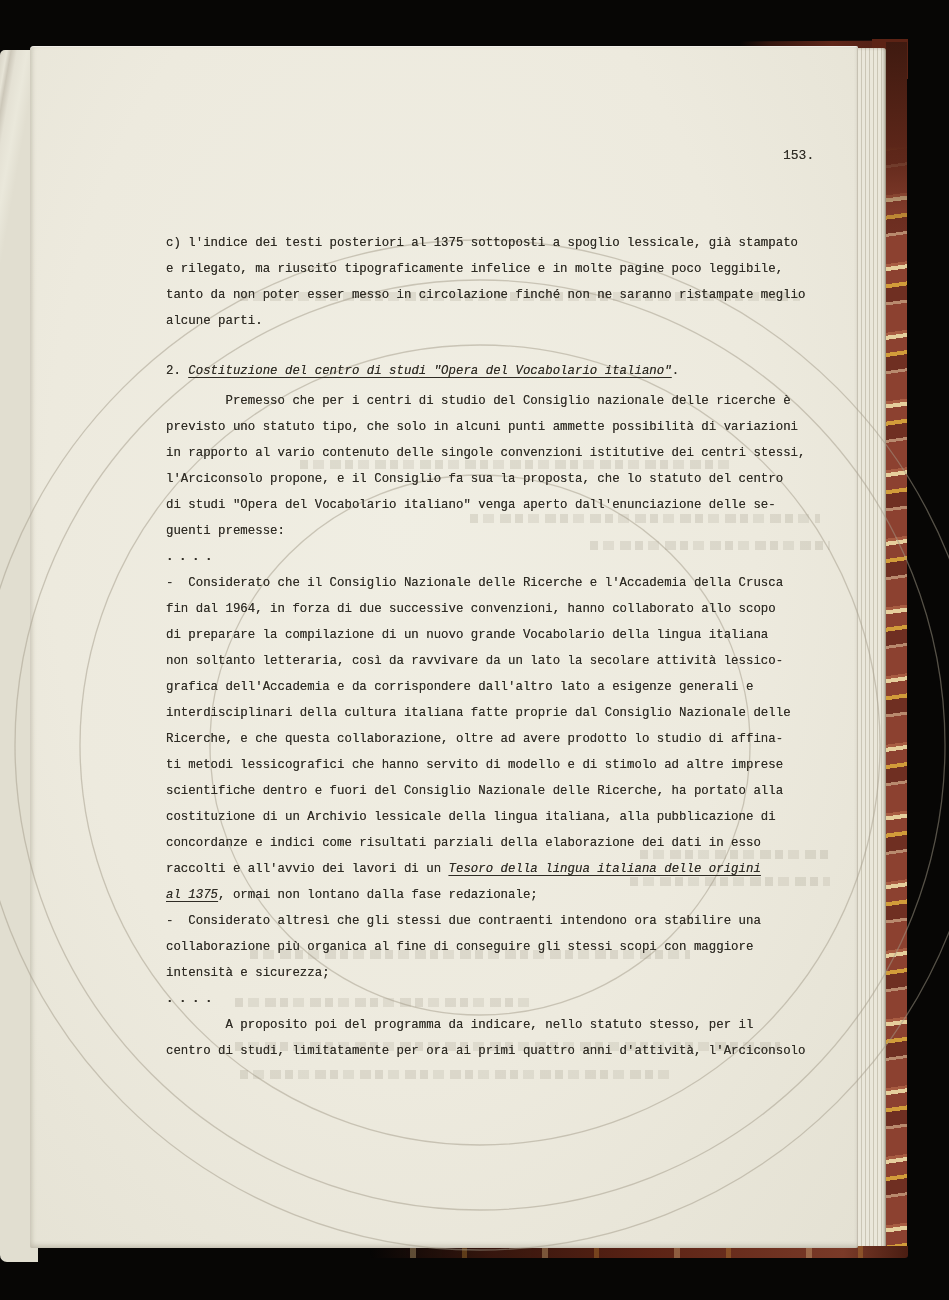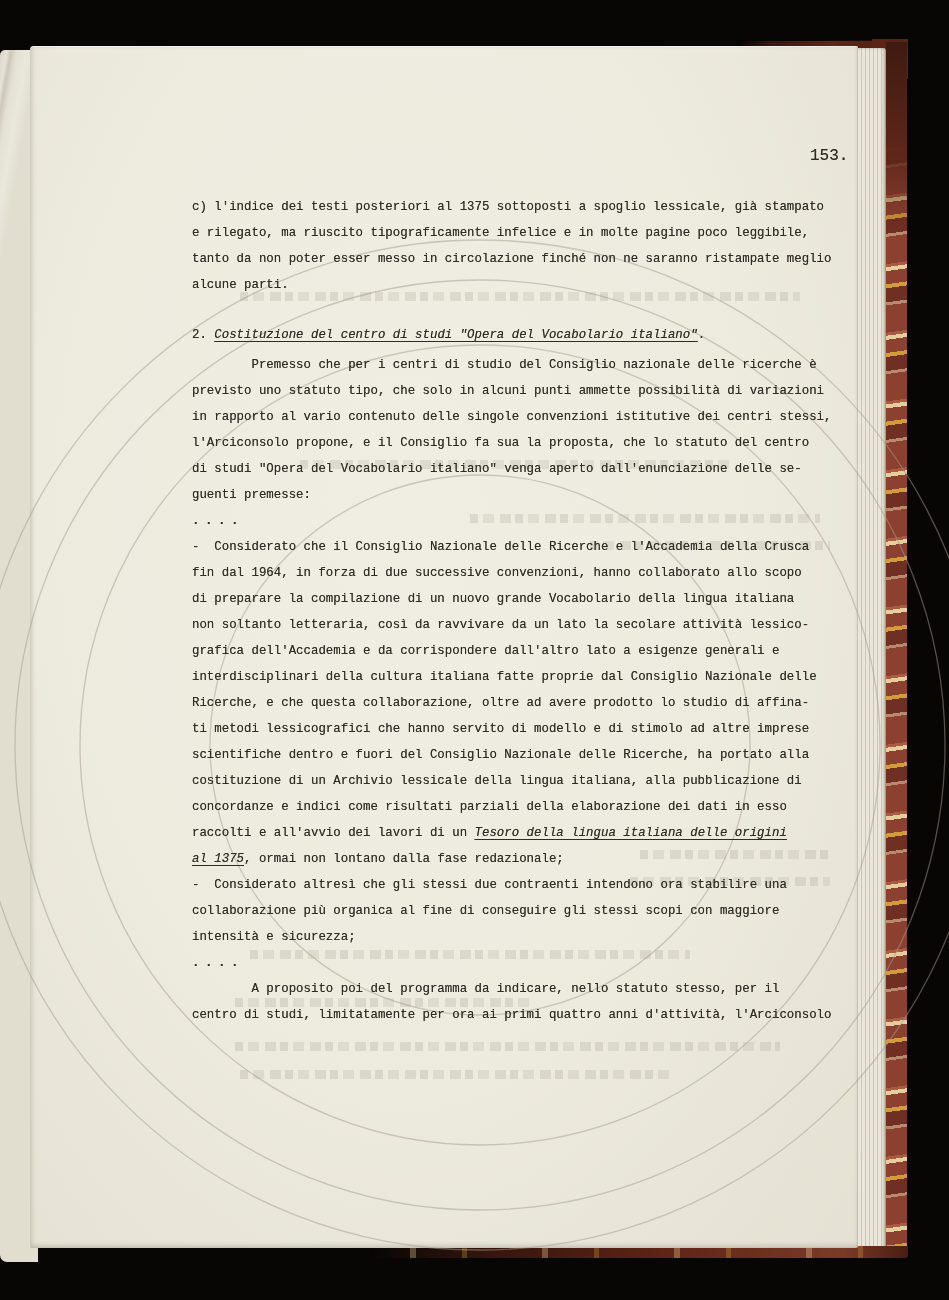--- a/index.html
+++ b/index.html
@@ -47,25 +47,25 @@
       rgba(125,118,98,.40) 13px 24px,rgba(0,0,0,0) 24px 30px,
       rgba(125,118,98,.50) 30px 41px,rgba(0,0,0,0) 41px 45px);}
 
   
   .watermark{position:absolute;left:0;top:0;pointer-events:none;}
   .watermark circle{fill:none;stroke:var(--watermark,#a39b89);stroke-opacity:.5;stroke-width:1.3px;}
 
   
   .textlayer{position:absolute;inset:0;color:var(--ink,#2f2c25);
     text-shadow:0 0 .5px rgba(47,44,37,.65);}
-  .block{position:absolute;left:192px;width:668px;font-size:12.4px;line-height:26px;white-space:pre;}
+  .block{position:absolute;left:166px;width:668px;font-size:12.4px;line-height:26px;white-space:pre;margin-top:36px;}
   .tline{height:26px;}
   .block span.u{text-decoration:underline;text-underline-offset:3px;text-decoration-thickness:1px;font-style:italic;}
   .block span.b{font-weight:bold;letter-spacing:.45em;}
-  .pageno{position:absolute;left:810px;top:146px;font-size:16px;line-height:20px;}
+  .pageno{position:absolute;left:783px;top:146px;font-size:13px;line-height:20px;}
 </style>
 </head>
 <body>
 
 <div class="scene">
 
   <div class="cover-top-edge"></div>
   <div class="cover-corner"></div>
   <div class="left-pages"></div>
   <div class="edge-stack"></div>

